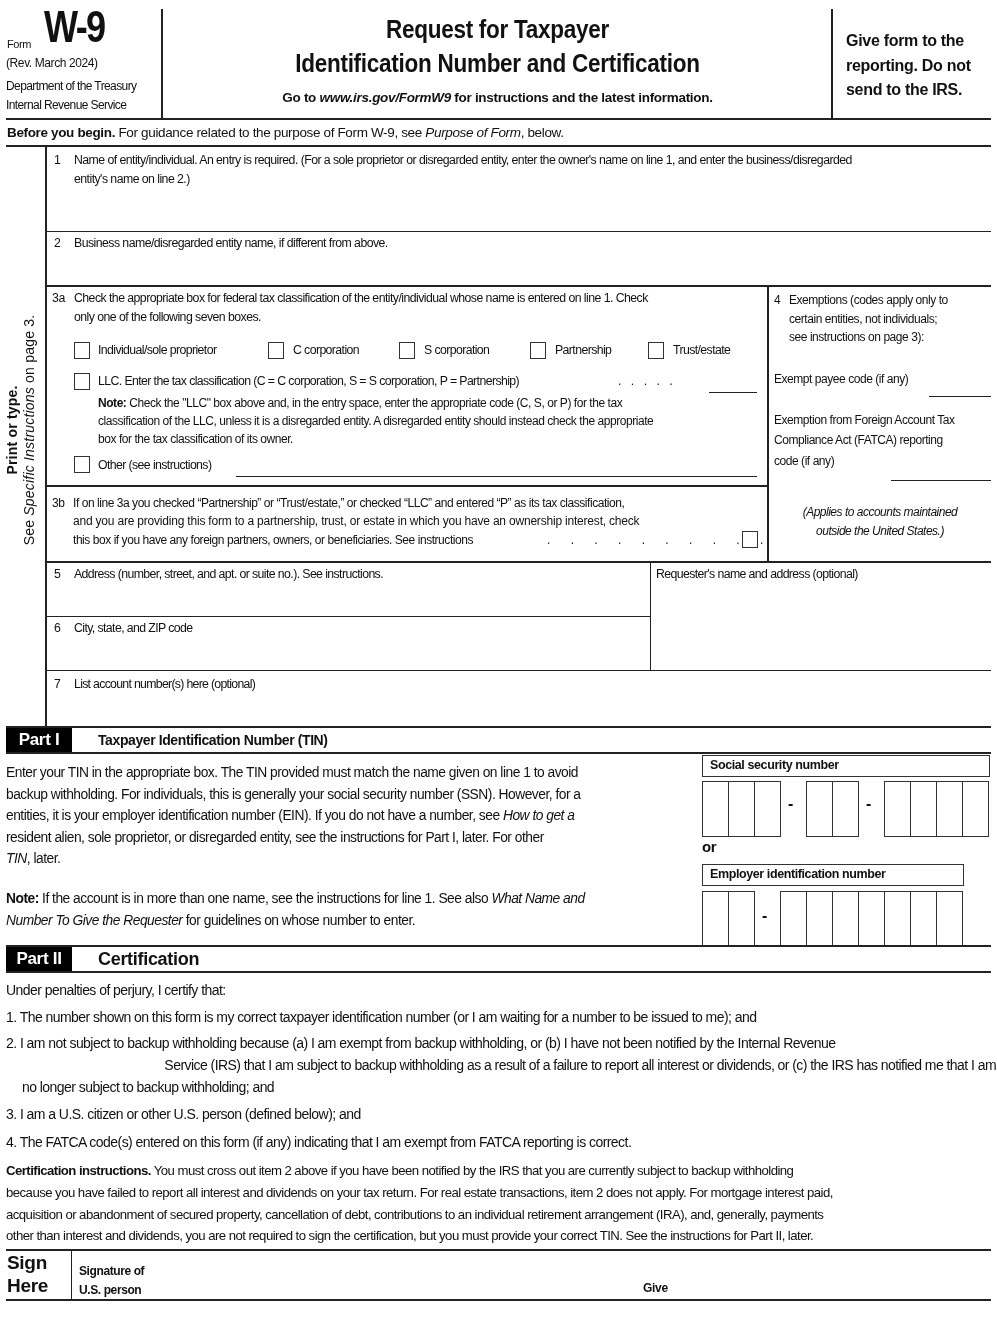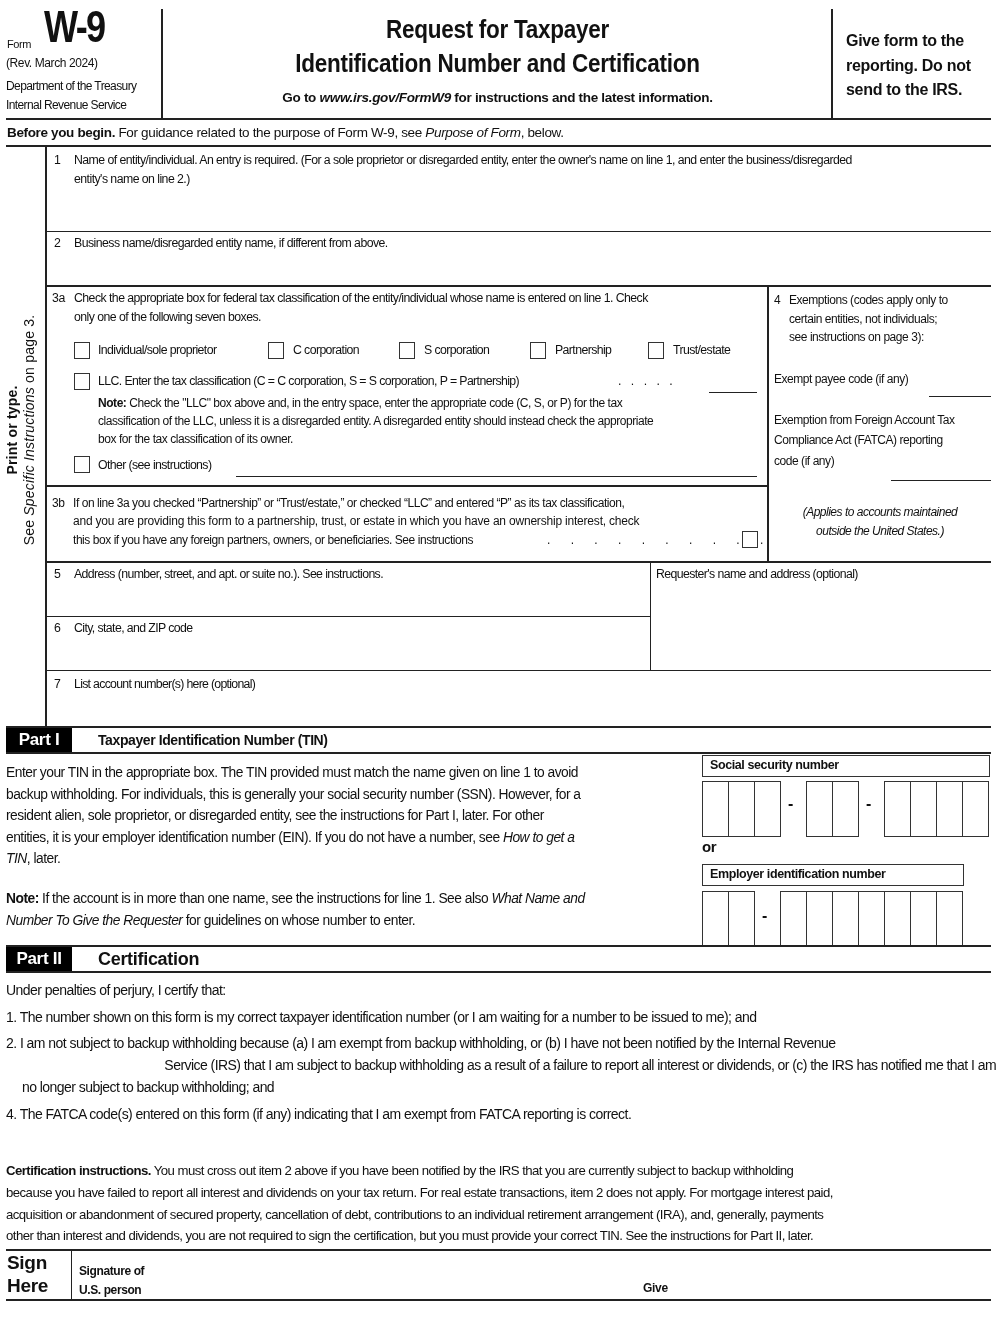--- a/index.html
+++ b/index.html
@@ -171,22 +171,22 @@
 <div class="line" style="left:6px;top:726px;width:985px;height:2px;"></div>
 <div class="abs" style="left:6px;top:728px;width:66px;height:24px;background:#000;color:#fff;font-weight:bold;font-size:17px;line-height:24px;text-align:center;letter-spacing:-0.3px;">
   <span>Part I</span>
 </div>
 <span class="abs" style="left:98px;top:728px;font-weight:bold;font-size:14px;line-height:24px;letter-spacing:-0.4px;">Taxpayer Identification Number (TIN)</span>
 <div class="line" style="left:6px;top:752px;width:985px;height:1.5px;"></div>
 
 <div class="abs" style="left:6px;top:762px;width:690px;font-size:13.8px;line-height:21.5px;letter-spacing:-0.5px;white-space:nowrap;">
   <div>Enter your TIN in the appropriate box. The TIN provided must match the name given on line 1 to avoid</div>
   <div>backup withholding. For individuals, this is generally your social security number (SSN). However, for a</div>
+  <div><span>entities, it is your employer identification number (EIN). If you do not have a number, see </span><i>How to get a</i></div>
   <div>resident alien, sole proprietor, or disregarded entity, see the instructions for Part I, later. For other</div>
-  <div><span>entities, it is your employer identification number (EIN). If you do not have a number, see </span><i>How to get a</i></div>
   <div><i>TIN</i><span>, later.</span></div>
 </div>
 <div class="abs" style="left:6px;top:888px;width:690px;font-size:13.8px;line-height:21.5px;letter-spacing:-0.5px;white-space:nowrap;">
   <div><b>Note:</b><span> If the account is in more than one name, see the instructions for line 1. See also </span><i>What Name and</i></div>
   <div><i>Number To Give the Requester</i><span> for guidelines on whose number to enter.</span></div>
 </div>
 
 <div class="abs" style="left:702px;top:755px;width:288px;height:22px;border:1.3px solid #333;font-weight:bold;font-size:12.5px;line-height:19px;padding-left:7px;letter-spacing:-0.4px;">
   <span>Social security number</span>
 </div>
@@ -227,20 +227,21 @@
 </div>
 <span class="abs" style="left:98px;top:947px;font-weight:bold;font-size:18px;line-height:24px;letter-spacing:-0.3px;">Certification</span>
 <div class="line" style="left:6px;top:971px;width:985px;height:1.5px;"></div>
 
 <div class="abs" style="left:6px;top:979px;width:990px;font-size:14px;line-height:22px;letter-spacing:-0.55px;white-space:nowrap;">
   <div style="margin-bottom:5px;">Under penalties of perjury, I certify that:</div>
   <div style="margin-bottom:4px;">1. The number shown on this form is my correct taxpayer identification number (or I am waiting for a number to be issued to me); and</div>
   <div>2. I am not subject to backup withholding because (a) I am exempt from backup withholding, or (b) I have not been notified by the Internal Revenue</div>
   <div style="padding-left:16px;text-align:right;">Service (IRS) that I am subject to backup withholding as a result of a failure to report all interest or dividends, or (c) the IRS has notified me that I am</div>
   <div style="padding-left:16px;margin-bottom:5px;">no longer subject to backup withholding; and</div>
+  <div style="margin-bottom:6px;">3. I am a U.S. citizen or other U.S. person (defined below); and</div>
   <div>4. The FATCA code(s) entered on this form (if any) indicating that I am exempt from FATCA reporting is correct.</div>
 </div>
 
 <div class="abs" style="left:6px;top:1160px;width:990px;font-size:13.2px;line-height:21.8px;letter-spacing:-0.55px;white-space:nowrap;">
   <div><b>Certification instructions.</b><span> You must cross out item 2 above if you have been notified by the IRS that you are currently subject to backup withholding</span></div>
   <div>because you have failed to report all interest and dividends on your tax return. For real estate transactions, item 2 does not apply. For mortgage interest paid,</div>
   <div>acquisition or abandonment of secured property, cancellation of debt, contributions to an individual retirement arrangement (IRA), and, generally, payments</div>
   <div>other than interest and dividends, you are not required to sign the certification, but you must provide your correct TIN. See the instructions for Part II, later.</div>
 </div>
 

